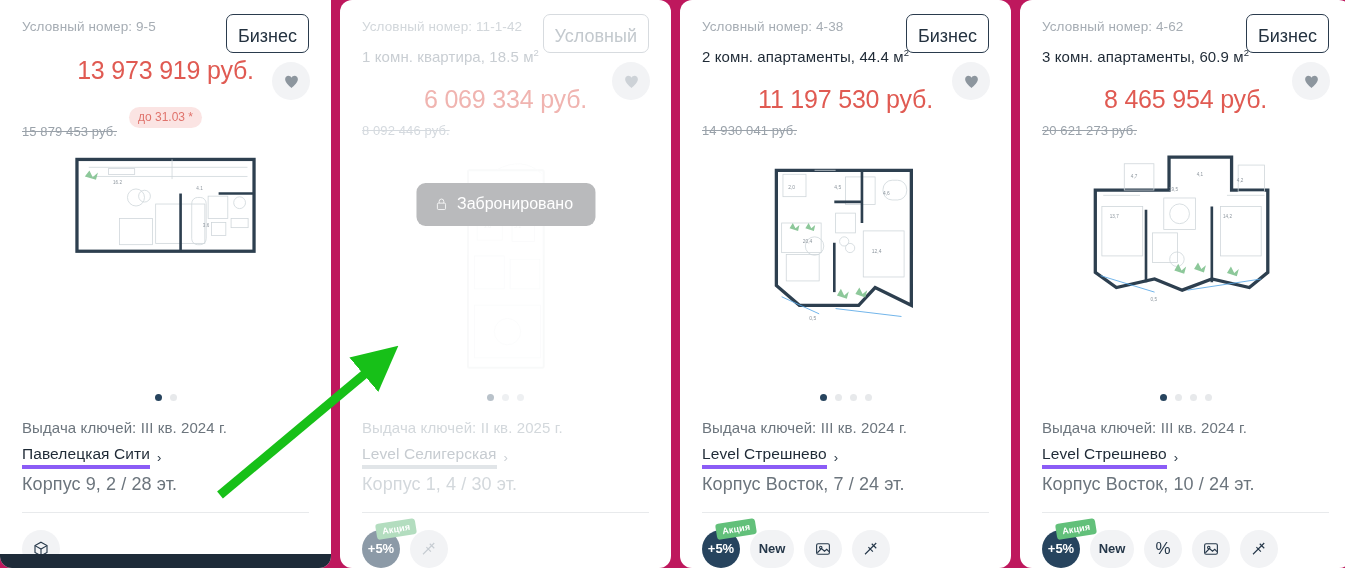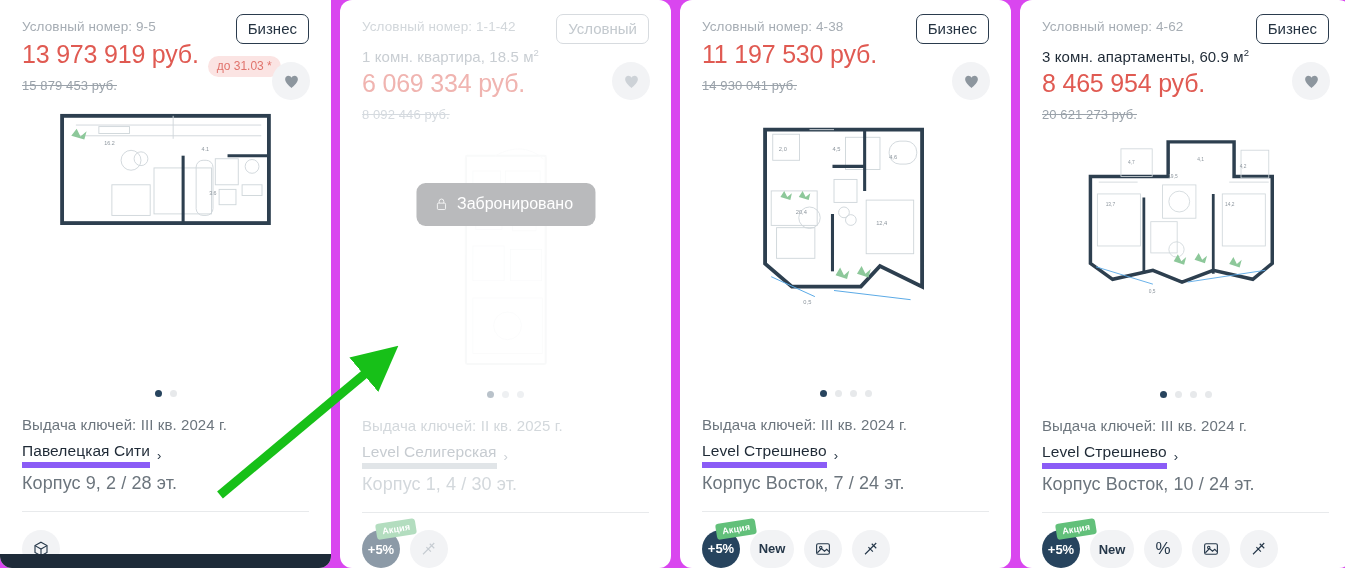--- a/index.html
+++ b/index.html
@@ -5,21 +5,21 @@
   * { box-sizing: border-box; margin: 0; padding: 0; }
   html, body {
     width: 1345px; height: 568px;
     background: #ffffff;
     font-family: "Liberation Sans", sans-serif;
     overflow: hidden;
   }
   .board {
     position: relative;
     width: 1345px; height: 568px;
-    background: #d946ef;
+    background: #be185d;
     display: flex;
     gap: 9px;
     padding: 0;
   }
   .card {
     position: relative;
     background: #ffffff;
     border-radius: 12px;
     width: 331px;
     height: 568px;
@@ -43,42 +43,43 @@
     font-size: 13.5px;
     color: #a6adb4;
     letter-spacing: .1px;
     padding-top: 5px;
   }
   .dim .lot-no { color: #d2d7db; }
   .cls-badge {
     border: 1px solid #2a3b4d;
     color: #243240;
     border-radius: 7px;
-    font-size: 15px;
-    padding: 6px 11px 7px 11px;
+    font-size: 18px;
+    padding: 12px 11px 7px 11px;
     line-height: 1;
     background: #fff;
     white-space: nowrap;
   }
   .dim .cls-badge { border-color: #d7dbdf; color: #c3c9ce; }
 
   .title {
     font-size: 15px;
     color: #1f2a36;
     margin-top: 11px;
     letter-spacing: .1px;
   }
   .dim .title { color: #c9ced3; }
   .title sup { font-size: 9.5px; vertical-align: super; }
 
   .price-row {
     display: flex;
     align-items: center;
     gap: 9px;
-    margin-top: 3px;
+    margin-top: 19px;
+    flex-direction: column;
   }
   .price {
     font-size: 25px;
     color: #e05a52;
     letter-spacing: -.2px;
     line-height: 1.22;
   }
   .dim .price { color: #f0b4b0; }
   .promo-pill {
     background: #fbe4e3;
@@ -167,21 +168,21 @@
   .dim .keys { color: #d3d8dc; }
   .complex-row {
     display: flex;
     align-items: center;
     gap: 7px;
     margin-top: 9px;
   }
   .complex {
     font-size: 15.5px;
     color: #1f2a36;
-    border-bottom: 6px solid #8b5cf6;
+    border-bottom: 4px solid #8b5cf6;
     padding-bottom: 2px;
     letter-spacing: .1px;
   }
   .dim .complex { color: #c7ccd1; border-bottom-color: #e1e5e8; }
   .chev { color: #2b3a48; font-size: 13px; }
   .dim .chev { color: #ccd1d6; }
   .korpus {
     font-size: 18px;
     color: #6c757d;
     margin-top: 5px;
@@ -326,21 +327,21 @@
           <svg viewBox="0 0 24 24">
             <path class="icon-stroke" d="M12 3 L20 7.5 L20 16.5 L12 21 L4 16.5 L4 7.5 Z"></path>
             <path class="icon-stroke" d="M4 7.5 L12 12 L20 7.5 M12 12 L12 21"></path>
           </svg>
         </div>
       </div>
     <div class="bottom-bar"></div>
   </div>
     <div class="card dim">
     <div class="hdr-row">
-      <span class="lot-no">Условный номер: 1-1-42</span>
+      <span class="lot-no">Условный номер: 11-1-42</span>
       <span class="cls-badge">Условный</span>
     </div>
     <div class="title"><span>1 комн. квартира, 18.5 м</span><sup>2</sup></div>
     <div class="price-row">
       <span class="price">6 069 334 руб.</span>
 
     </div>
     <div class="old-price">8 092 446 руб.</div>
     <div class="heart-btn">
         <svg viewBox="0 0 24 24">
@@ -399,20 +400,21 @@
           </svg>
         </div>
       </div>
 
   </div>
     <div class="card">
     <div class="hdr-row">
       <span class="lot-no">Условный номер: 4-38</span>
       <span class="cls-badge">Бизнес</span>
     </div>
+    <div class="title"><span>2 комн. апартаменты, 44.4 м</span><sup>2</sup></div>
     <div class="price-row">
       <span class="price">11 197 530 руб.</span>
 
     </div>
     <div class="old-price">14 930 041 руб.</div>
     <div class="heart-btn">
         <svg viewBox="0 0 24 24">
           <path d="M12 21 C12 21 3 14.5 3 8.8 C3 5.9 5.2 4 7.6 4 C9.4 4 11.1 5 12 6.6 C12.9 5 14.6 4 16.4 4 C18.8 4 21 5.9 21 8.8 C21 14.5 12 21 12 21 Z"></path>
         </svg>
       </div>

